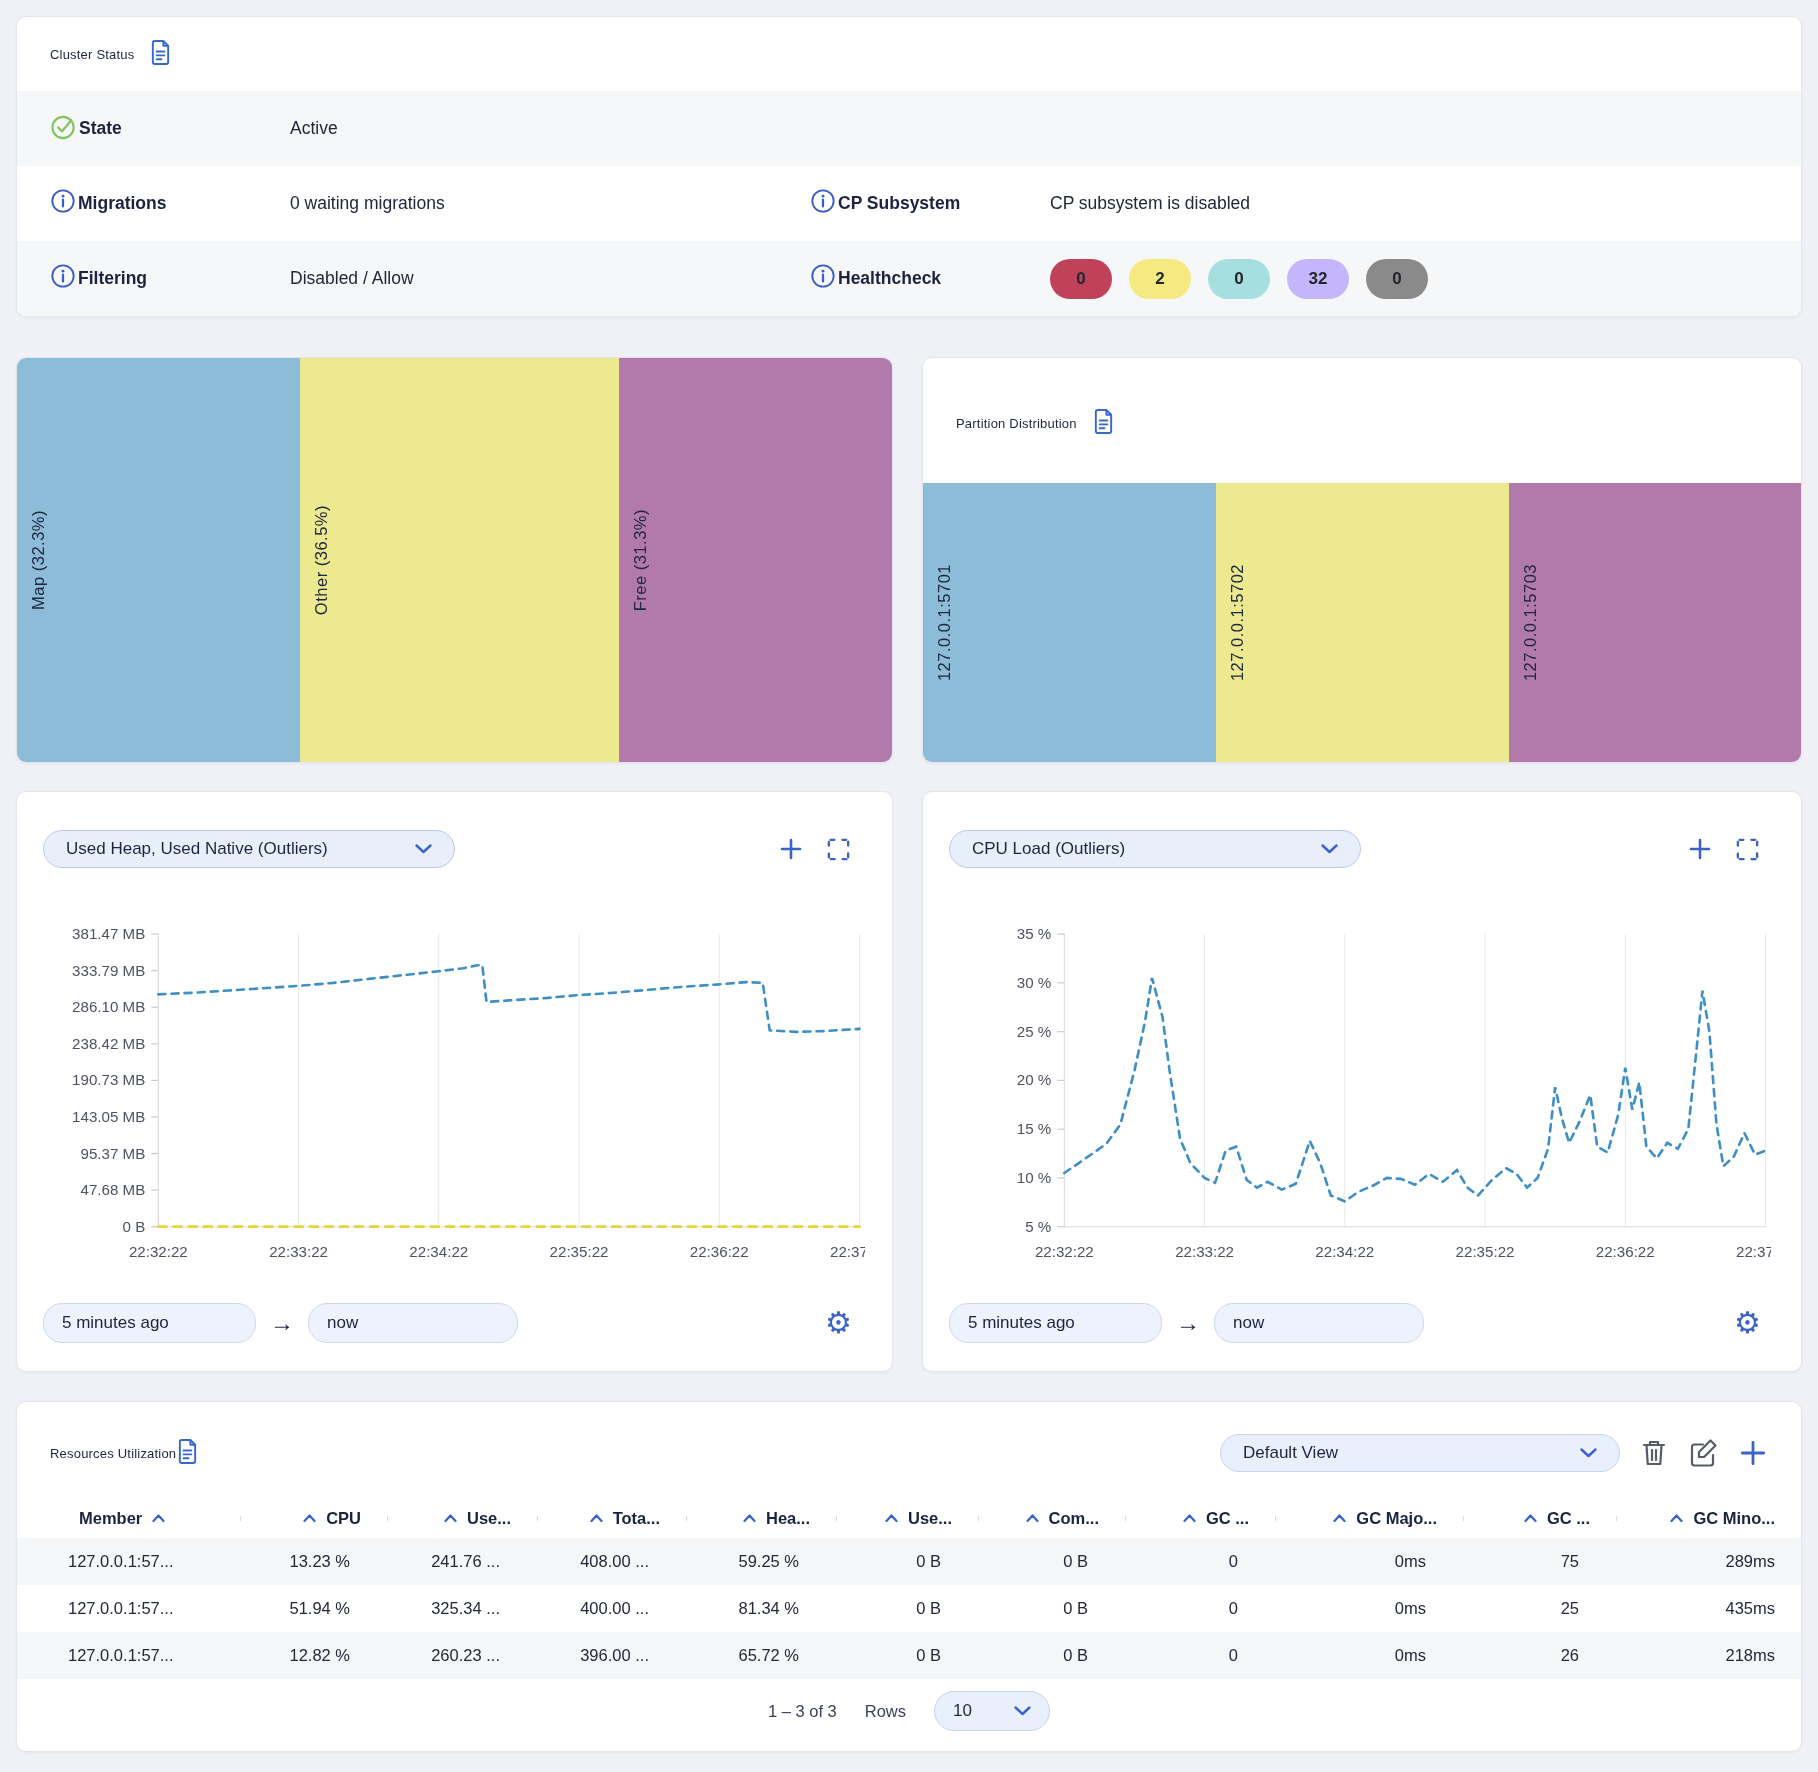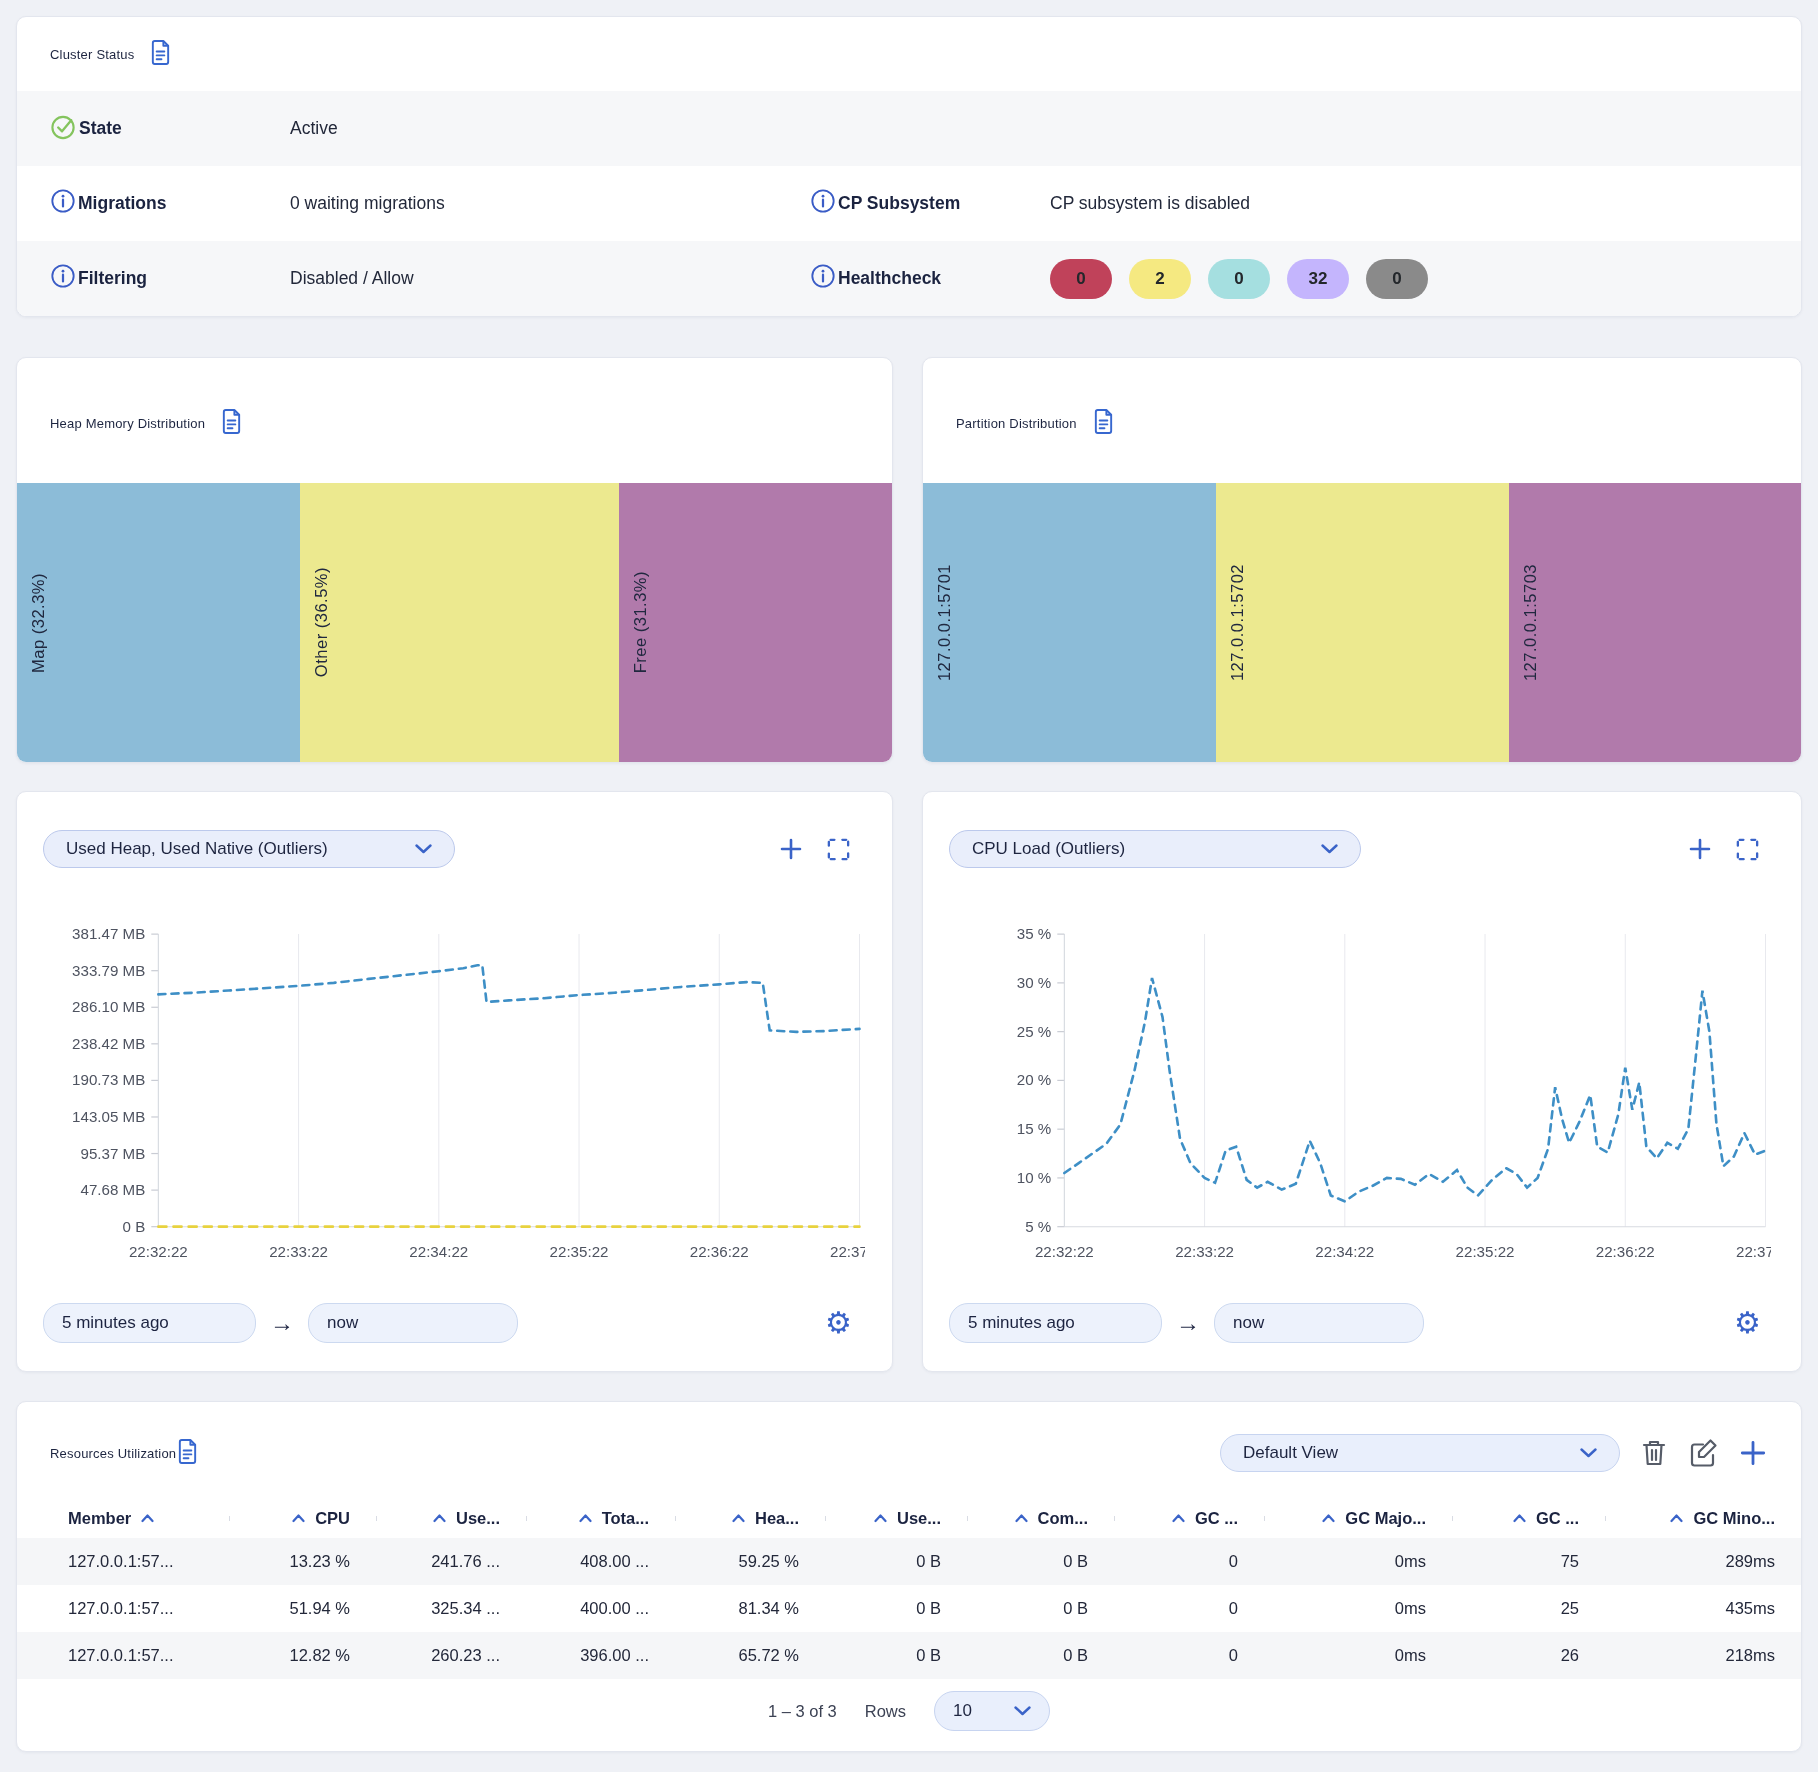--- a/index.html
+++ b/index.html
@@ -96,21 +96,21 @@
     background:#e9effc; border:1.5px solid #c7d4f0; border-radius:19px;
     display:flex; align-items:center; justify-content:space-between;
     padding:0 22px; cursor:pointer; font-size:17px; color:#1e2540;
   }
   .rtable { margin-top:18px; }
   .thead, .trow {
     display:grid;
     grid-template-columns:212px 147px 150px 149px 150px 142px 147px 150px 188px 153px 1fr;
     align-items:center;
   }
-  .thead { height:40px; }
+  .thead { height:40px;padding-left:11px; }
   .th {
     position:relative; display:flex; align-items:center; justify-content:flex-end;
     gap:10px; padding-right:26px;
     font-size:16.5px; font-weight:700; color:#1b2340; cursor:pointer;
   }
   .th.left { justify-content:flex-start; padding-left:51px; padding-right:0; }
   .th + .th::before { content:''; position:absolute; left:0; top:7px; bottom:7px; width:1px; background:#d9dce4; }
   .trow { height:47px; font-size:16.5px; color:#23283a; }
   .trow.alt { background:#f5f6f8; }
   .td { text-align:right; padding-right:26px; }
@@ -204,30 +204,20 @@
         <span class="badge" style="background: rgb(245, 233, 129);">2</span>
         <span class="badge" style="background: rgb(165, 223, 224);">0</span>
         <span class="badge" style="background: #c4b5fd;">32</span>
         <span class="badge" style="background: rgb(138, 138, 138);">0</span>
       </div>
   </div>
 </section>
 
 <div class="dist-row">
   <section class="card dist-card" id="heap-card">
-    <div class="card-title-row">
-      <span class="card-title">Heap Memory Distribution</span>
-      <span>
-        <svg width="23" height="27" viewBox="0 0 24 28" fill="none" stroke="#3767cf" stroke-width="2" stroke-linejoin="round">
-          <path d="M6 2h9l5 5v17a2 2 0 0 1-2 2H6a2 2 0 0 1-2-2V4a2 2 0 0 1 2-2z"></path>
-          <path d="M15 2v5h5"></path>
-            <path d="M8 13h8M8 17h8M8 21h5" stroke-linecap="round"></path>
-        </svg>
-      </span>
-    </div>
     <div class="bands" id="heap-bands">
         <div class="band" style="width: 32.3%; background: rgb(140, 188, 216);">
           <span class="vlabel">Map (32.3%)</span>
         </div>
         <div class="band" style="width: 36.5%; background: rgb(236, 233, 143);">
           <span class="vlabel">Other (36.5%)</span>
         </div>
         <div class="band" style="width: 31.2%; background: rgb(177, 122, 171);">
           <span class="vlabel">Free (31.3%)</span>
         </div>

